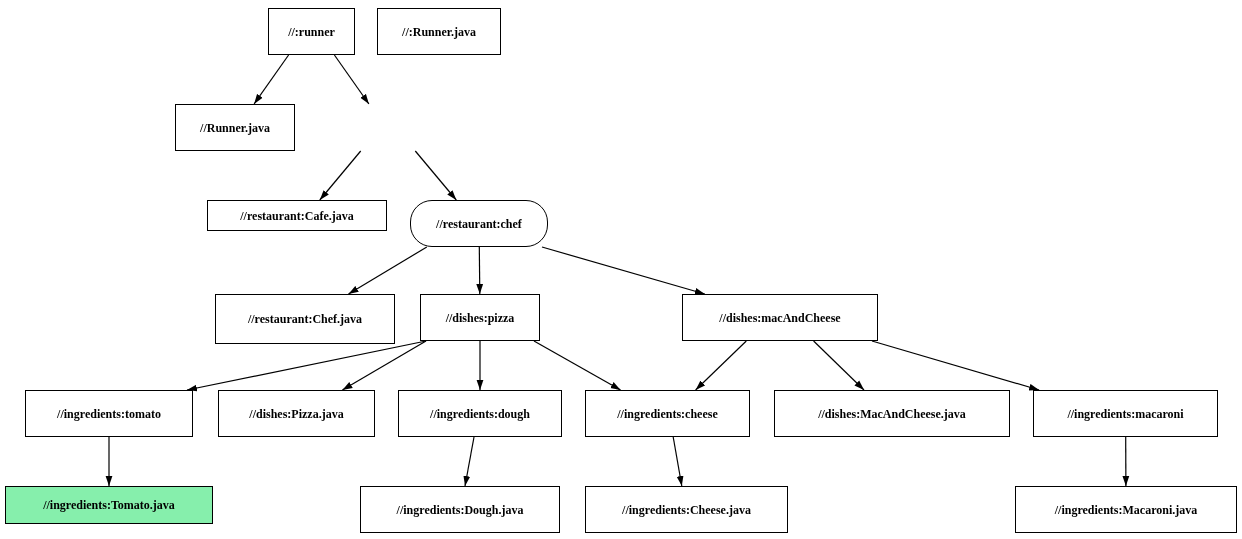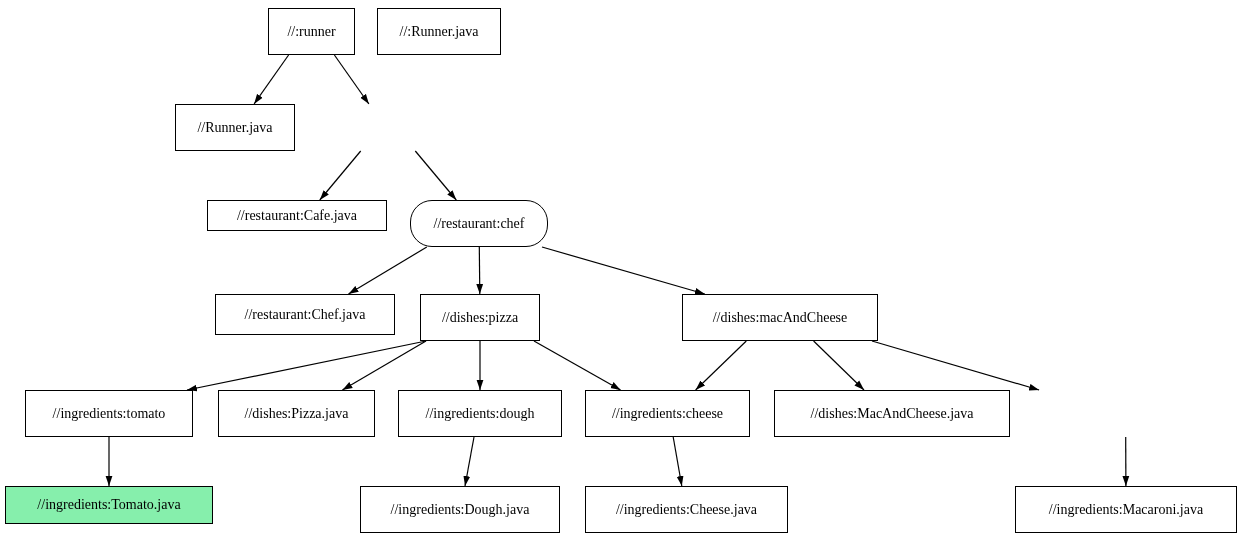--- a/index.html
+++ b/index.html
@@ -23,25 +23,26 @@
     height: 539px;
   }
   .node {
     position: absolute;
     box-sizing: border-box;
     border: 1px solid #000000;
     background: #ffffff;
     display: flex;
     align-items: center;
     justify-content: center;
-    font-size: 14px;
+    font-size: 12px;
     line-height: 1;
     color: #000000;
     white-space: nowrap;
     overflow: hidden;
+    font-weight: bold;
   }
   .edge {
     stroke: #000000;
     stroke-width: 1.2;
     fill: none;
   }
 </style>
 </head>
 <body>
 
@@ -70,25 +71,26 @@
       <line x1="474.0" y1="437.0" x2="465.0" y2="486.0" class="edge" stroke="#000000" marker-end="url(#arrowhead)"></line>
       <line x1="673.2" y1="437.0" x2="681.8" y2="486.0" class="edge" stroke="#000000" marker-end="url(#arrowhead)"></line>
       <line x1="1125.7" y1="437.0" x2="1125.9" y2="486.0" class="edge" stroke="#000000" marker-end="url(#arrowhead)"></line>
     </svg>
 
 <div class="node" style="left: 268px; top: 8px; width: 87px; height: 47px; border-color: rgb(0, 0, 0); background: rgb(255, 255, 255);">//:runner</div>
     <div class="node" style="left: 377px; top: 8px; width: 124px; height: 47px; border-color: rgb(0, 0, 0); background: rgb(255, 255, 255);">//:Runner.java</div>
     <div class="node" style="left: 175px; top: 104px; width: 120px; height: 47px; border-color: rgb(0, 0, 0); background: rgb(255, 255, 255);">//Runner.java</div>
     <div class="node" style="left: 207px; top: 200px; width: 180px; height: 31px; border-color: rgb(0, 0, 0); background: rgb(255, 255, 255);">//restaurant:Cafe.java</div>
     <div class="node" style="left: 410px; top: 200px; width: 138px; height: 47px; border-color: rgb(0, 0, 0); background: rgb(255, 255, 255); border-radius: 22px;">//restaurant:chef</div>
-    <div class="node" style="left: 215px; top: 294px; width: 180px; height: 41px; border-color: rgb(0, 0, 0); background: rgb(255, 255, 255);">//restaurant:Chef.java</div>
+    <div class="node" style="left: 215px; top: 294px; width: 180px; height: 50px; border-color: rgb(0, 0, 0); background: rgb(255, 255, 255);">//restaurant:Chef.java</div>
     <div class="node" style="left: 420px; top: 294px; width: 120px; height: 47px; border-color: rgb(0, 0, 0); background: rgb(255, 255, 255);">//dishes:pizza</div>
     <div class="node" style="left: 682px; top: 294px; width: 196px; height: 47px; border-color: rgb(0, 0, 0); background: rgb(255, 255, 255);">//dishes:macAndCheese</div>
     <div class="node" style="left: 25px; top: 390px; width: 168px; height: 47px; border-color: rgb(0, 0, 0); background: rgb(255, 255, 255);">//ingredients:tomato</div>
     <div class="node" style="left: 218px; top: 390px; width: 157px; height: 47px; border-color: rgb(0, 0, 0); background: rgb(255, 255, 255);">//dishes:Pizza.java</div>
     <div class="node" style="left: 398px; top: 390px; width: 164px; height: 47px; border-color: rgb(0, 0, 0); background: rgb(255, 255, 255);">//ingredients:dough</div>
     <div class="node" style="left: 585px; top: 390px; width: 165px; height: 47px; border-color: rgb(0, 0, 0); background: rgb(255, 255, 255);">//ingredients:cheese</div>
     <div class="node" style="left: 774px; top: 390px; width: 236px; height: 47px; border-color: rgb(0, 0, 0); background: rgb(255, 255, 255);">//dishes:MacAndCheese.java</div>
+    <div class="node" style="left: 1033px; top: 390px; width: 185px; height: 47px; border-color: rgb(0, 0, 0); background: rgb(255, 255, 255);">//ingredients:macaroni</div>
     <div class="node" style="left: 5px; top: 486px; width: 208px; height: 38px; border-color: rgb(0, 0, 0); background: #86efac;">//ingredients:Tomato.java</div>
     <div class="node" style="left: 360px; top: 486px; width: 200px; height: 47px; border-color: rgb(0, 0, 0); background: rgb(255, 255, 255);">//ingredients:Dough.java</div>
     <div class="node" style="left: 585px; top: 486px; width: 203px; height: 47px; border-color: rgb(0, 0, 0); background: rgb(255, 255, 255);">//ingredients:Cheese.java</div>
     <div class="node" style="left: 1015px; top: 486px; width: 222px; height: 47px; border-color: rgb(0, 0, 0); background: rgb(255, 255, 255);">//ingredients:Macaroni.java</div>
   </div>
 
 </body></html>

